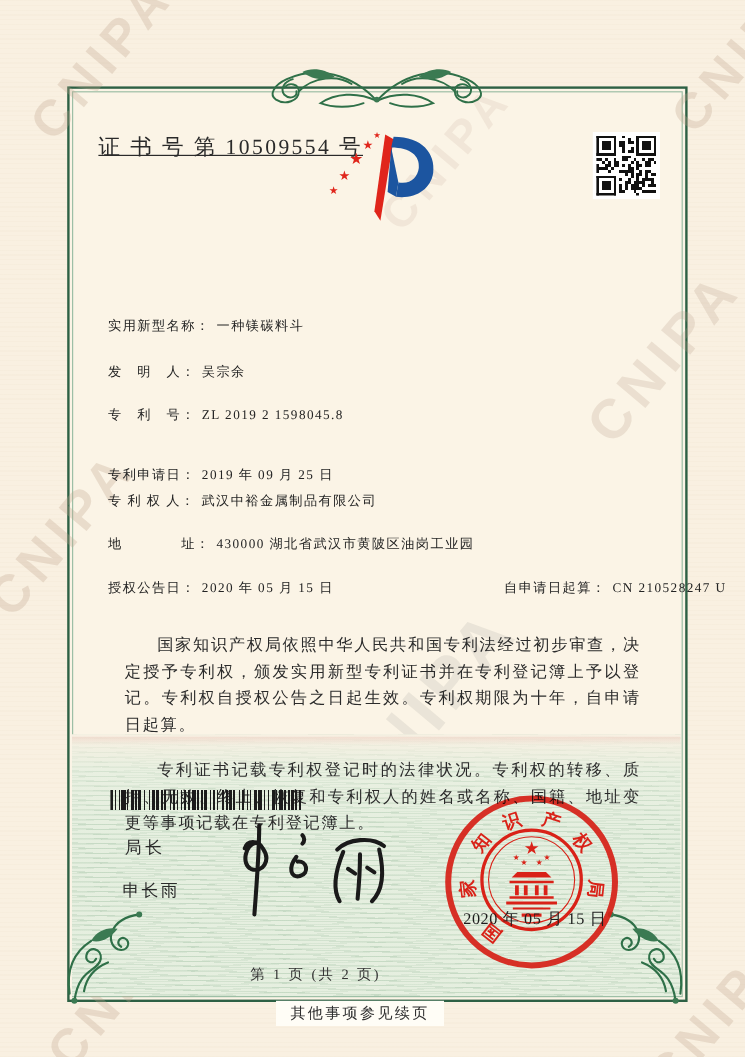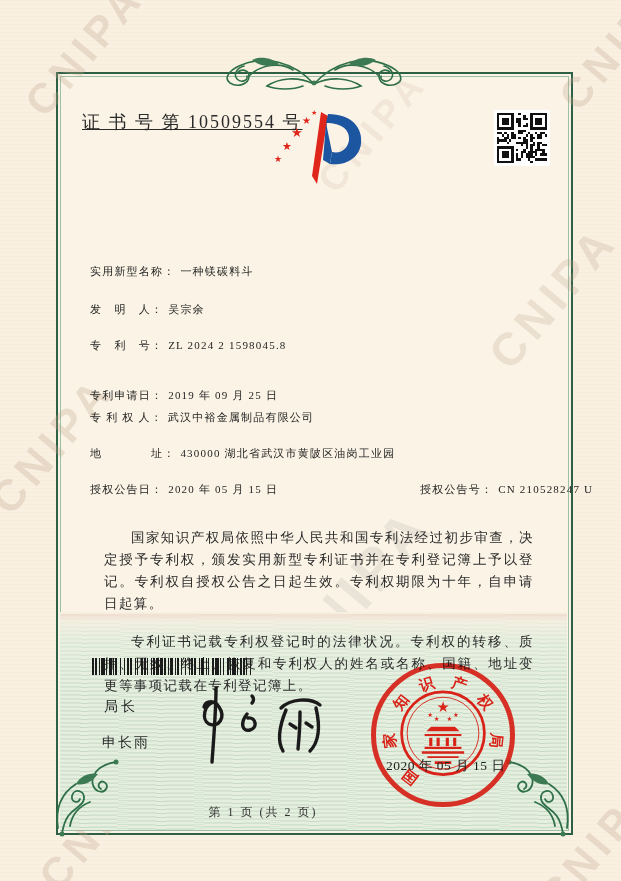--- a/index.html
+++ b/index.html
@@ -297,35 +297,35 @@
       </svg>
 
 
     <div class="field-row" style="top:264px">
       <span class="flabel">实用新型名称：</span><span class="fvalue">一种镁碳料斗</span>
     </div>
     <div class="field-row" style="top:302px">
       <span class="flabel">发　明　人：</span><span class="fvalue">吴宗余</span>
     </div>
     <div class="field-row" style="top:338px">
-      <span class="flabel">专　利　号：</span><span class="fvalue">ZL 2024 2 1598045.8</span>
+      <span class="flabel">专　利　号：</span><span class="fvalue">ZL 2019 2 1598045.8</span>
     </div>
     <div class="field-row" style="top:388px">
       <span class="flabel">专利申请日：</span><span class="fvalue">2019 年 09 月 25 日</span>
     </div>
     <div class="field-row" style="top:410px">
       <span class="flabel">专 利 权 人：</span><span class="fvalue">武汉中裕金属制品有限公司</span>
     </div>
     <div class="field-row" style="top:446px">
       <span class="flabel">地　　　　址：</span><span class="fvalue">430000 湖北省武汉市黄陂区油岗工业园</span>
     </div>
     <div class="field-row" style="top:482px">
       <span class="flabel">授权公告日：</span><span class="fvalue">2020 年 05 月 15 日</span>
       <span class="fpair2">
-        <span class="flabel">授权公告号：</span><span class="fvalue">CN 210528247 U</span>
+        <span class="flabel">自申请日起算：</span><span class="fvalue">CN 210528247 U</span>
       </span>
     </div>
 
     <div class="body-paras">
       <p>国家知识产权局依照中华人民共和国专利法经过初步审查，决定授予专利权，颁发实用新型专利证书并在专利登记簿上予以登记。专利权自授权公告之日起生效。专利权期限为十年，自申请日起算。</p>
       <p>专利证书记载专利权登记时的法律状况。专利权的转移、质押、无效、终止、恢复和专利权人的姓名或名称、国籍、地址变更等事项记载在专利登记簿上。</p>
     </div>
 
     <svg class="barcode" viewBox="0 0 160 17" preserveAspectRatio="none" id="barcode-svg" shape-rendering="crispEdges">
         <rect x="0" y="0" width="2.3" height="17" fill="#1b1b1b"></rect>
@@ -420,15 +420,16 @@
       <span class="seal-char" style="transform:translate(-50%,-50%) rotate(-96deg) translateY(-53px);">家</span>
       <span class="seal-char" style="transform:translate(-50%,-50%) rotate(-52deg) translateY(-53px);">知</span>
       <span class="seal-char" style="transform:translate(-50%,-50%) rotate(-18deg) translateY(-53px);">识</span>
       <span class="seal-char" style="transform:translate(-50%,-50%) rotate(18deg) translateY(-53px);">产</span>
       <span class="seal-char" style="transform:translate(-50%,-50%) rotate(52deg) translateY(-53px);">权</span>
       <span class="seal-char" style="transform:translate(-50%,-50%) rotate(96deg) translateY(-53px);">局</span>
     </div>
     <div class="seal-date">2020 年 05 月 15 日</div>
 
     <div class="page-info">第 1 页 (共 2 页)</div>
+    <div class="continuation">其他事项参见续页</div>
 
   </div>
 </div>
 
 </body></html>

